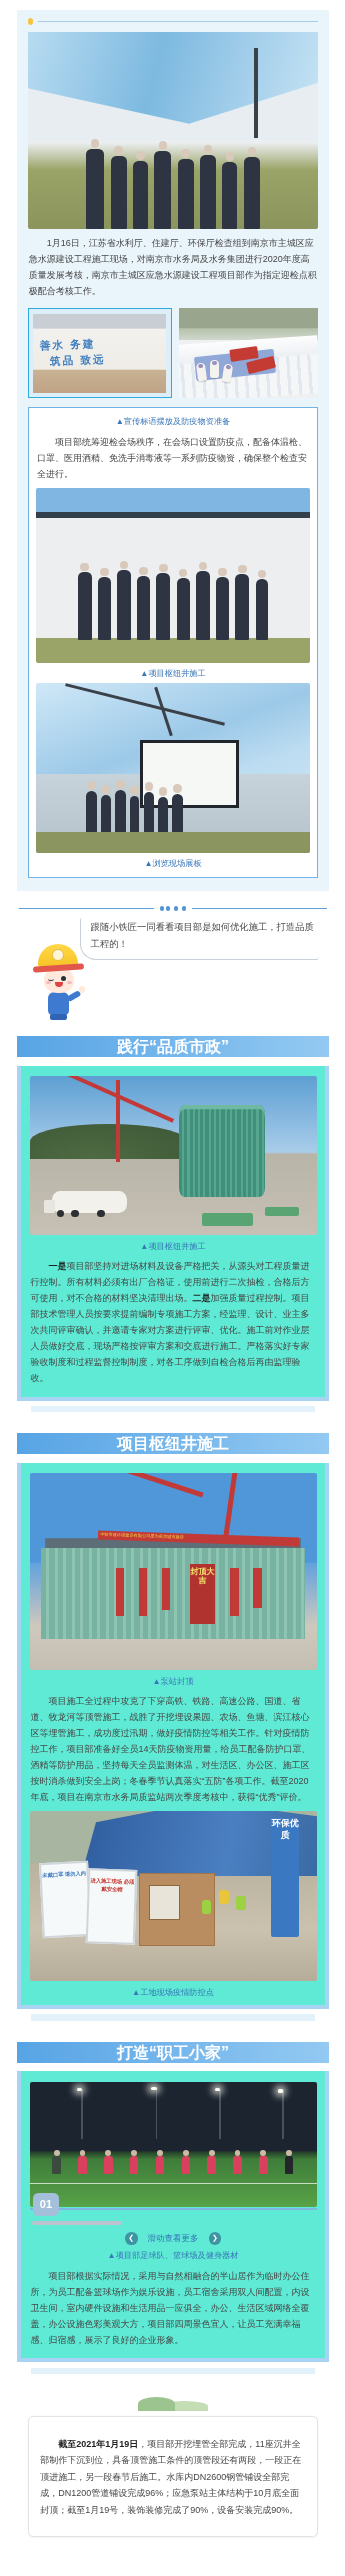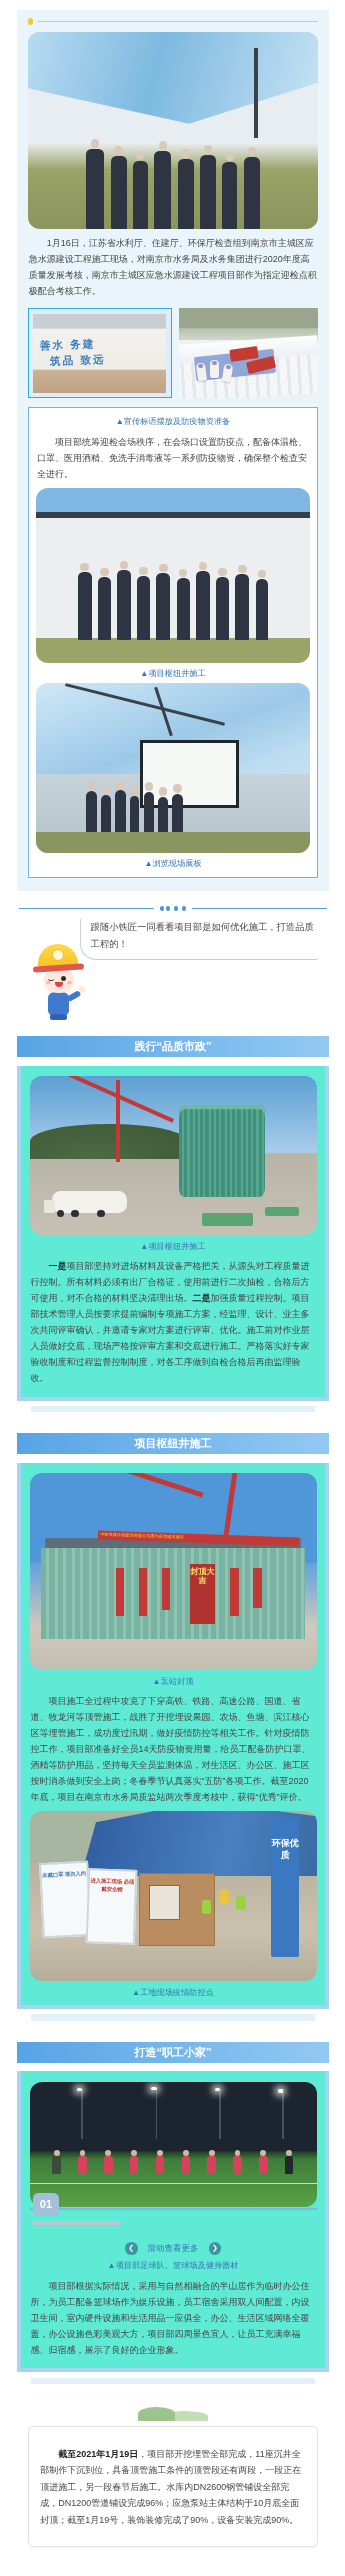--- a/index.html
+++ b/index.html
@@ -3,21 +3,21 @@
 <meta charset="utf-8">
 <style>
   html,body{margin:0;padding:0;background:#ffffff;}
   body{width:346px;font-family:"Liberation Sans",sans-serif;color:#454545;}
   .page{padding:9.6px 17px 12.7px;}
   
   .sec-a{background:#EAF4FB;padding:7.4px 10.6px 12.7px;}
   .ornament{display:flex;align-items:center;height:7.4px;margin:1.1px 0 6.4px;}
   .orn-dot{width:5.8px;height:7px;border-radius:50%;background:#F6C445;}
   .orn-line{flex:1;height:1.1px;background:#A9CBEC;margin-left:4.8px;}
-  .photo{position:relative;overflow:hidden;border-radius:12px;}
+  .photo{position:relative;overflow:hidden;border-radius:2px;}
   .para{font-size:9px;line-height:16px;text-indent:2em;margin:6.4px 1.1px;color:#474747;}
   .para .b{font-weight:bold;color:#222;}
   .caption{text-align:center;color:#3876B8;font-size:8.2px;margin:5.3px 0 3.2px;}
   .pair{display:flex;gap:7.4px;margin:8.5px 0;}
   .pair-left-box{flex:1;border:1.1px solid #2FACDF;background:#DDEEF8;padding:4.8px;}
   .pair-left-inner{position:relative;height:79px;background:linear-gradient(#c9ced4 18%,#f2f1ee 19%,#efece6 70%,#c9b295 71%,#bfa384);overflow:hidden;}
   .wall-text{position:absolute;left:6.4px;top:22px;color:#3F7FC0;font-weight:bold;font-size:10.6px;line-height:16px;transform:rotate(-2deg);letter-spacing:2.1px;}
   .pair-right{flex:1.05;position:relative;height:90px;background:linear-gradient(#9aa58e 22%,#b6c2ab 23%,#cfd6cc 35%,#eef0f2 36%);overflow:hidden;}
   .table-top{position:absolute;left:0;right:0;top:32px;height:24.4px;background:linear-gradient(#fdfdfd,#e8ecf1);transform:rotate(-4deg);}
   .table-skirt{position:absolute;left:-5.3px;right:-5.3px;top:51px;bottom:0;background:repeating-linear-gradient(90deg,#f4f6f8 0 7.4px,#e3e8ee 7.4px 10.6px);transform:rotate(-4deg);}
@@ -33,55 +33,55 @@
   .truss{position:absolute;background:#3a4148;}
   .figs{position:absolute;left:0;right:0;display:flex;justify-content:center;align-items:flex-end;gap:6.4px;}
   .fg{background:#2E3442;border-radius:5.3px 5.3px 1.1px 1.1px;}
   .fg:before{content:"";display:block;width:8.5px;height:8.5px;margin:-9.6px auto 1.1px;border-radius:50%;background:#d8c9bb;}
   .ph-a2{height:175px;background:linear-gradient(#7fb7e2 0 14%,#33404c 14% 17%,#eceef0 17% 86%,#9aa468 86%);}
   .ph-a3{height:170px;background:linear-gradient(160deg,#cfe8f7 0%,#9cc9e8 40%,#bcdcf1 60%,#d7ebf8 100%);}
   .a3-wall{position:absolute;left:0;right:0;bottom:0;height:46%;background:linear-gradient(#c7d3da,#b4c2cb);}
   .a3-screen{position:absolute;left:38%;top:34%;width:34%;height:36%;background:#f6f8f6;border:3.2px solid #20262c;}
   .a3-grass{position:absolute;left:0;right:0;bottom:0;height:12%;background:#8b9560;}
   
-  .banner{height:21px;line-height:21px;text-align:center;color:#fff;font-weight:bold;font-size:11px;background:linear-gradient(90deg,#57A4E5,#93C9F2);margin-top:14px;}
+  .banner{height:21px;line-height:21px;text-align:center;color:#fff;font-weight:bold;font-size:16px;background:linear-gradient(90deg,#57A4E5,#93C9F2);margin-top:14px;}
   .secbox{border-left:4.2px solid #A9D3F2;border-right:4.2px solid #A9D3F2;border-bottom:4.2px solid #A9D3F2;background:#5eead4;padding:10.6px 8.5px 4.2px;margin-top:8.5px;}
   .strip{height:6.4px;background:#E3F1FB;margin:5.3px 14px 21px;}
   .ph-b1{height:159px;background:linear-gradient(#5d9fd3 0%,#a9cde9 48%,#b9b4a8 49%,#c6c1b4 100%);}
   .b1-hill{position:absolute;left:0;top:30%;width:55%;height:22%;background:radial-gradient(ellipse at 40% 100%,#4e6b43,#3d5836);border-radius:50% 50% 0 0;}
   .b1-tank{position:absolute;left:52%;top:18%;width:30%;height:58%;background:repeating-linear-gradient(90deg,#3f8f7a 0 3.2px,#57a68f 3.2px 5.3px);border-radius:5.3px/9.6px;box-shadow:inset 0 4.2px 0 #6fb8a2;}
   .b1-boom{position:absolute;background:#C23A38;}
   .b1-truck{position:absolute;left:8%;bottom:14%;width:26%;height:14%;background:#f2f1ec;border-radius:8.5px;}
   .b1-truck:after{content:"";position:absolute;left:-8.5px;bottom:0;width:10.6px;height:60%;background:#e8e6df;border-radius:1.6px;}
   .wheel{position:absolute;bottom:-4.2px;width:7.4px;height:7.4px;border-radius:50%;background:#2c2f33;}
   .mesh{position:absolute;background:#3f9e63;border-radius:2.1px;opacity:.8;}
   .ph-b2{height:197px;background:linear-gradient(#4f97d9 0 45%,#63a2dd 46%,#cfc9bd 78%,#c4beb2 100%);}
   .b2-bldg{position:absolute;left:4%;right:4%;top:38%;height:46%;background:repeating-linear-gradient(90deg,#77b3a0 0 5.3px,#8fc4b2 5.3px 8.5px);box-shadow:0 -14px 0 -4.2px #5d6e79;}
   .b2-roofbanner{position:absolute;left:24%;right:6%;top:31%;height:8.5px;background:#C23A38;color:#F4D03F;font-size:4.2px;line-height:8.5px;overflow:hidden;white-space:nowrap;padding:0 2.1px;transform:rotate(2deg);}
   .b2-vert{position:absolute;width:8.5px;height:48px;background:#C23A38;top:48%;}
   .b2-sign{position:absolute;left:56%;top:46%;width:24.4px;height:57px;background:#B03330;color:#F7E06E;font-weight:bold;font-size:8px;line-height:9px;text-align:center;padding-top:3.2px;}
   .ph-b3{height:170px;background:linear-gradient(#a8b5a0 0 30%,#b9b29f 31%,#cac2ae 70%,#b5ad9a 100%);}
   .b3-tent{position:absolute;left:18%;right:-4%;top:-6%;height:44%;background:linear-gradient(100deg,#2f5d9e,#4a7fc1 60%,#39689f);clip-path:polygon(6% 28%,50% 0,100% 22%,100% 100%,0 100%);}
   .b3-kiosk{position:absolute;left:38%;top:36%;width:26%;height:42%;background:#B98D5F;border:1.6px solid #a07648;}
   .b3-kiosk:after{content:"";position:absolute;left:12%;top:16%;width:40%;height:46%;background:#e8e4da;border:1.1px solid #8c6a40;}
-  .b3-sign{position:absolute;right:6%;top:4%;width:28px;height:70%;background:#3A78C2;color:#fff;font-weight:bold;font-size:9px;line-height:11.7px;text-align:center;padding-top:20px;border-radius:2.1px;}
+  .b3-sign{position:absolute;right:6%;top:4%;width:28px;height:70%;background:#3A78C2;color:#fff;font-weight:bold;font-size:9px;line-height:11.7px;text-align:center;padding-top:0;border-radius:2.1px;}
   .poster{position:absolute;width:45px;height:64px;background:#f6f9fa;border:2.1px solid #cfd6da;color:#3E7BBF;font-size:5.3px;line-height:7.4px;text-align:center;padding-top:7.4px;font-weight:bold;}
   .poster.red{color:#C43B34;}
   .vest{position:absolute;width:9.6px;height:14px;border-radius:2.7px;}
   .ph-b4{height:125px;background:linear-gradient(#1c2430 0 55%,#24402a 56%,#3f7d3a 62%,#58a347 100%);}
   .b4-pole{position:absolute;top:6%;width:1.6px;height:40%;background:#46525f;}
   .b4-light{position:absolute;width:5.3px;height:3.2px;border-radius:1.6px;background:#fdfdf4;box-shadow:0 0 7.4px 3.2px rgba(255,255,240,.75);}
   .b4-line{position:absolute;left:0;right:0;bottom:18%;height:1.6px;background:rgba(255,255,255,.7);}
   .player{position:absolute;bottom:26%;width:8.5px;height:18px;border-radius:3.2px 3.2px 1.1px 1.1px;}
   .player:before{content:"";display:block;width:5.8px;height:5.8px;border-radius:50%;background:#cdb9a6;margin:-6.4px auto 0.5px;}
   .badge01{position:absolute;left:3.2px;bottom:-6.4px;width:26.6px;height:23.4px;background:#A3BFD9;border-radius:5.3px;color:#fff;font-weight:bold;font-size:11px;line-height:23.4px;text-align:center;}
   .gal{position:relative;margin-bottom:9.6px;}
   .gal-underline{height:1.6px;background:#7FB6E2;margin-top:1.1px;}
   .scrollbar{width:90px;height:4.2px;border-radius:2.1px;background:#BDC3CE;margin:11.7px 0 0 2.1px;}
-  .swiperow{display:flex;justify-content:center;align-items:center;gap:10px;margin-top:17px;}
+  .swiperow{display:flex;justify-content:center;align-items:center;gap:10px;margin-top:7px;}
   .swipebtn{width:12.7px;height:12.7px;border-radius:50%;background:#3D95A3;color:#fff;font-size:7px;line-height:12.7px;text-align:center;cursor:pointer;}
   .swipetext{color:#3876B8;font-size:8.5px;}
   
   .divider{display:flex;align-items:center;margin:15px 2.1px 5.3px;}
   .div-line{flex:1;height:1.1px;background:#5D9FD9;}
   .div-dots{display:flex;align-items:center;margin:0 5.3px;gap:3.2px;}
   .div-dots i{width:4.8px;height:4.8px;border-radius:50%;background:#4E94D6;}
   .div-dots i:nth-child(2){margin-left:-2.1px;}
   .mascot-row{position:relative;height:104px;margin-top:7.4px;}
   .bubble{position:absolute;left:63px;top:0;width:228px;font-size:9.3px;line-height:17px;color:#4a4a4a;border-left:1.1px solid #c9cfd6;border-bottom:1.1px solid #c9cfd6;border-radius:2.1px 0 3.2px 16px;padding:1.1px 0 5.3px 9.6px;}

